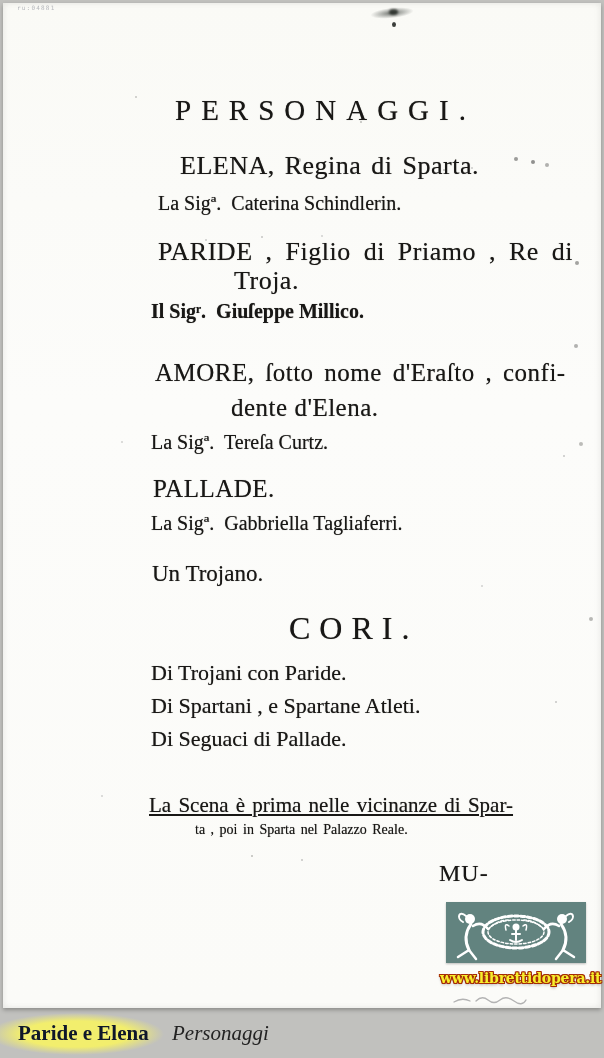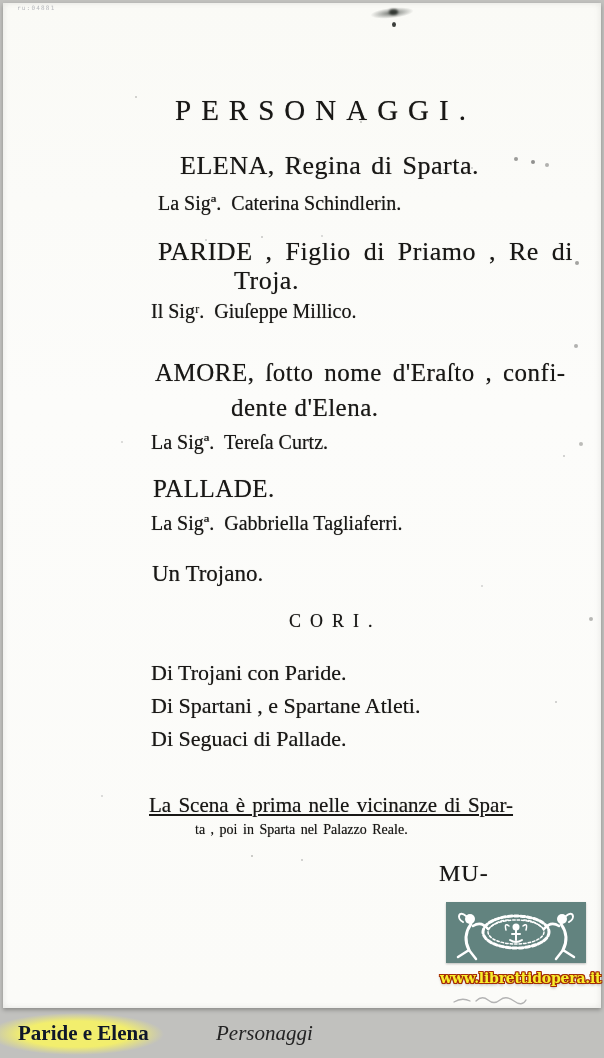--- a/index.html
+++ b/index.html
@@ -83,21 +83,21 @@
     position:absolute; left:-12px; top:1013px; width:176px; height:42px;
     background:radial-gradient(closest-side, #f2ee6d 62%, rgba(242,238,109,0) 100%);
     border-radius:50%;
   }
   .footer-title{
     position:absolute; left:18px; top:1021px; font-size:21px; font-weight:bold;
     color:#0f172a; white-space:nowrap;
   }
   .footer-section{
     position:absolute; left:172px; top:1021px; font-size:21px; font-style:italic;
-    color:#232323; white-space:nowrap;margin-left:44px;
+    color:#232323; white-space:nowrap;
   }
 </style>
 </head>
 <body>
 
 <div id="root">
 
   <div class="page">
     <div class="corner-code">ru:04881</div>
     <div class="smudge"></div>
@@ -105,32 +105,32 @@
     <div class="smudge-dot"></div>
     <div class="speck"></div>
 
     <div class="t" style="left:172px; top:93px; font-size:29px; letter-spacing:10px;">PERSONAGGI.</div>
 
     <div class="t caps" style="left:157px; top:150px; font-size:26px; word-spacing:3px;margin-left:20px;">ELENA, Regina di Sparta.</div>
     <div class="t" style="left:155px; top:190px; font-size:20px;">La Sigª.  Caterina Schindlerin.</div>
 
     <div class="t caps" style="left:155px; top:236px; font-size:26px; word-spacing:6px;">PARIDE , Figlio di Priamo , Re di</div>
     <div class="t caps" style="left:231px; top:265px; font-size:26px;">Troja.</div>
-    <div class="t" style="left:148px; top:298px; font-size:20px;">Il Sigʳ.  Giuſeppe Millico.</div>
+    <div class="t" style="left:148px; top:298px; font-size:20px;font-weight:bold;">Il Sigʳ.  Giuſeppe Millico.</div>
 
     <div class="t caps" style="left:152px; top:357px; font-size:25px; word-spacing:4px;">AMORE, ſotto nome d'Eraſto , confi-</div>
     <div class="t caps" style="left:228px; top:392px; font-size:25px;">dente d'Elena.</div>
     <div class="t" style="left:148px; top:429px; font-size:20px;">La Sigª.  Tereſa Curtz.</div>
 
     <div class="t caps" style="left:150px; top:473px; font-size:25px;">PALLADE.</div>
     <div class="t" style="left:148px; top:510px; font-size:20px;">La Sigª.  Gabbriella Tagliaferri.</div>
 
     <div class="t" style="left:149px; top:559px; font-size:23px;">Un Trojano.</div>
 
-    <div class="t" style="left:286px; top:609px; font-size:18px; letter-spacing:9px;">CORI.</div>
+    <div class="t" style="left:286px; top:609px; font-size:32px; letter-spacing:9px;">CORI.</div>
     <div class="t" style="left:148px; top:659px; font-size:22px;">Di Trojani con Paride.</div>
     <div class="t" style="left:148px; top:692px; font-size:22px;">Di Spartani , e Spartane Atleti.</div>
     <div class="t" style="left:148px; top:725px; font-size:22px;">Di Seguaci di Pallade.</div>
 
     <div class="t" style="left:146px; top:792px; font-size:21px; word-spacing:2px;text-decoration:underline;">La Scena è prima nelle vicinanze di Spar-</div>
     <div class="t" style="left:192px; top:820px; font-size:14px; word-spacing:2px;">ta , poi in Sparta nel Palazzo Reale.</div>
 
     <div class="t" style="left:436px; top:858px; font-size:24px; letter-spacing:1px;">MU-</div>
   </div>
 

